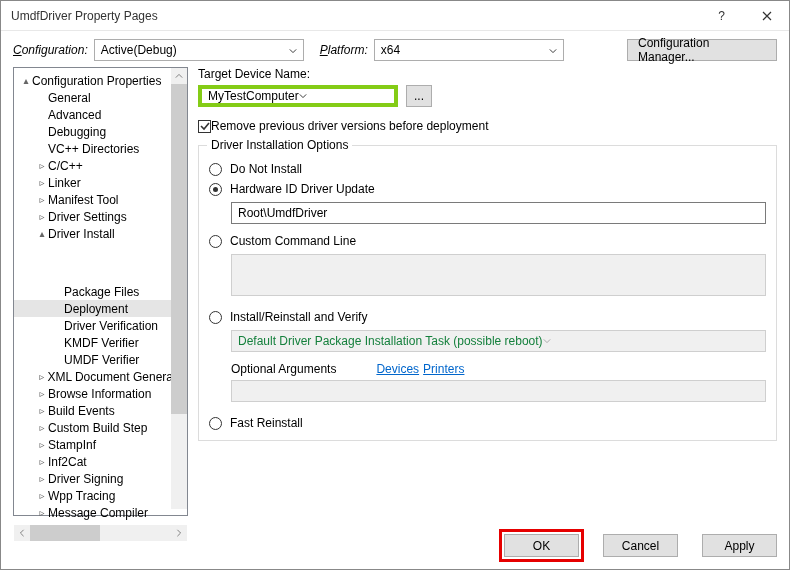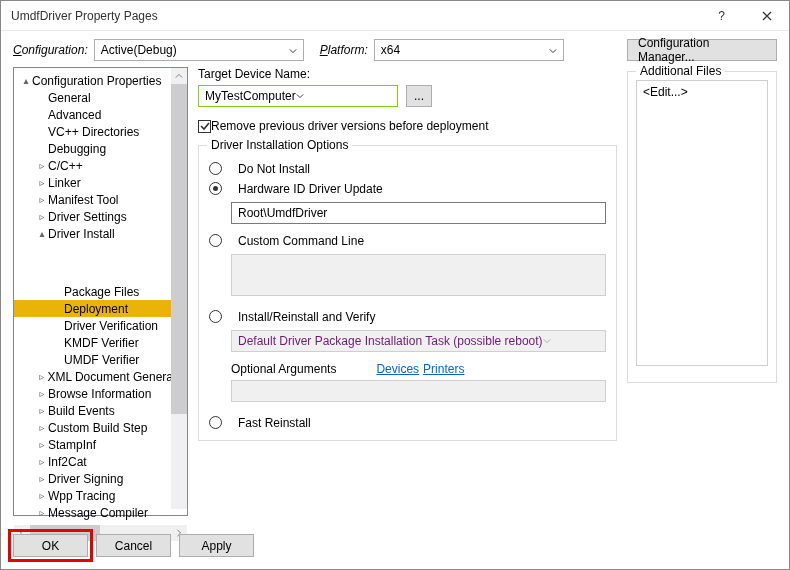--- a/index.html
+++ b/index.html
@@ -13,52 +13,52 @@
 .toprow label { color: #000; font-style: italic; }
 .toprow label u { text-decoration: underline; }
 .select { border: 1px solid #adadad; background: #fff; height: 22px; display: flex; align-items: center; padding: 0 6px; position: relative; }
 .select .arrow { position: absolute; right: 6px; top: 4px; }
 .btn { border: 1px solid #adadad; background: #e1e1e1; height: 22px; padding: 0 10px; display: flex; align-items: center; justify-content: center; }
 .body { flex: 1; display: flex; padding: 0 12px 10px 12px; gap: 10px; min-height: 0; }
 .tree-wrap { width: 175px; border: 1px solid #828790; background: #fff; display: flex; flex-direction: column; }
 .tree { flex: 1; overflow: hidden; padding: 4px 0; }
 .tree-item { display: flex; align-items: center; height: 17px; padding-left: 6px; color: #000; white-space: nowrap; }
 .tree-item .glyph { width: 12px; text-align: center; font-size: 10px; color: #666; display: inline-block; }
-.tree-item.selected { background: #eab308; }
+.tree-item.selected { background: #e5e5e5; }
 .tree-item .lbl { padding-left: 0px; }
 .scrollbar-v { width: 16px; background: #f0f0f0; position: absolute; right: 0; top: 0; bottom: 16px; }
 .scrollbar-h { height: 16px; background: #f0f0f0; display: flex; align-items: center; }
 .scrollbar-h .sbtn { width: 16px; height: 16px; display: flex; align-items: center; justify-content: center; background: #f0f0f0; }
 .scrollbar-h .thumb { width: 70px; height: 16px; background: #cdcdcd; }
 .scrollbar-v .sbtn { width: 16px; height: 16px; display: flex; align-items: center; justify-content: center; }
 .scrollbar-v .thumb { width: 16px; height: 330px; background: #cdcdcd; }
 .treebox { position: relative; flex: 1; display: flex; }
 .treebox .tree { flex: 1; }
 .content { flex: 1; display: flex; gap: 10px; }
 .leftcol { flex: 1; display: flex; flex-direction: column; }
 .rightcol { width: 150px; }
 .field-row { display: flex; align-items: center; gap: 8px; margin-bottom: 6px; }
-.combo { border: 1px solid #84cc16; background: #fff; height: 22px; width: 200px; display: flex; align-items: center; padding: 0 6px; position: relative; }
+.combo { border: 4px solid #84cc16; background: #fff; height: 22px; width: 200px; display: flex; align-items: center; padding: 0 6px; position: relative; }
 .minib { width: 26px; height: 22px; border: 1px solid #adadad; background: #e1e1e1; display: flex; align-items: center; justify-content: center; }
 .chk { display: flex; align-items: center; margin: 6px 0 8px 0; }
 .chkbox { width: 13px; height: 13px; border: 1px solid #333; display: flex; align-items: center; justify-content: center; background: #fff; }
 .chkbox svg { width: 10px; height: 10px; }
 .groupbox { border: 1px solid #dcdcdc; padding: 10px 10px 10px 10px; position: relative; margin-top: 4px; }
 .groupbox .legend { position: absolute; top: -8px; left: 8px; background: #fff; padding: 0 4px; color: #000; }
-.radio-row { display: flex; align-items: flex-start; gap: 16px; margin: 6px 0; }
+.radio-row { display: flex; align-items: flex-end; gap: 8px; margin: 6px 0; }
 .radio { width: 13px; height: 13px; border: 1px solid #333; border-radius: 50%; display: flex; align-items: center; justify-content: center; background: #fff; flex-shrink: 0; }
 .radio .dot { width: 5px; height: 5px; border-radius: 50%; background: #333; }
 .textbox { border: 1px solid #7a7a7a; height: 22px; padding: 0 6px; display: flex; align-items: center; background: #fff; }
 .textarea { border: 1px solid #cfcfcf; background: #f0f0f0; height: 42px; }
-.disabled-combo { border: 1px solid #cfcfcf; background: #f0f0f0; height: 22px; display: flex; align-items: center; padding: 0 6px; position: relative; color: #701a75; }
+.disabled-combo { border: 1px solid #cfcfcf; background: #f0f0f0; height: 22px; display: flex; align-items: center; padding: 0 6px; position: relative; color: #15803d; }
 .lnk { color: #0066cc; text-decoration: underline; margin-left: 14px; }
 .addl { border: 1px solid #dcdcdc; height: 312px; position: relative; margin-top: 4px; }
 .addl .legend { position: absolute; top: -8px; left: 8px; background: #fff; padding: 0 4px; }
 .addl .inner { margin: 8px; border: 1px solid #cfcfcf; height: 286px; background: #fff; padding: 4px 6px; color: #000; }
-.footer { display: flex; gap: 8px; padding: 8px 12px 12px 12px; }
+.footer { display: flex; justify-content: flex-end; gap: 24px; padding: 8px 12px 12px 12px; }
 .fbtn { width: 75px; height: 23px; border: 1px solid #adadad; background: #e1e1e1; display: flex; align-items: center; justify-content: center; }
 .ok-highlight { outline: 3px solid #e60000; outline-offset: 2px; }
 .chev { width: 8px; height: 8px; }
 </style>
 </head>
 <body>
 
 <div class="window">
   <div class="titlebar">
     <span class="title">UmdfDriver Property Pages</span>
@@ -104,25 +104,25 @@
             <div class="tree-item" style="padding-left: 22px;">
               <span class="glyph"></span>
               <span class="lbl">General</span>
             </div>
             <div class="tree-item" style="padding-left: 22px;">
               <span class="glyph"></span>
               <span class="lbl">Advanced</span>
             </div>
             <div class="tree-item" style="padding-left: 22px;">
               <span class="glyph"></span>
+              <span class="lbl">Debugging</span>
+            </div>
+            <div class="tree-item" style="padding-left: 22px;">
+              <span class="glyph"></span>
               <span class="lbl">VC++ Directories</span>
-            </div>
-            <div class="tree-item" style="padding-left: 22px;">
-              <span class="glyph"></span>
-              <span class="lbl">Debugging</span>
             </div>
             <div class="tree-item" style="padding-left: 22px;">
               <span class="glyph">▹</span>
               <span class="lbl">C/C++</span>
             </div>
             <div class="tree-item" style="padding-left: 22px;">
               <span class="glyph">▹</span>
               <span class="lbl">Linker</span>
             </div>
             <div class="tree-item" style="padding-left: 22px;">
@@ -281,28 +281,20 @@
           </div>
           <div class="disabled-combo" style="margin-left:22px"></div>
 
           <div class="radio-row" style="margin-top:14px; margin-bottom:0">
             <div class="radio"></div>
             <span>Fast Reinstall</span>
           </div>
         </div>
       </div>
 
-      <div class="rightcol">
-        <div class="addl">
-          <span class="legend">Additional Files</span>
-          <div class="inner">
-            <span>&lt;Edit...&gt;</span>
-          </div>
-        </div>
-      </div>
     </div>
   </div>
 
   <div class="footer">
     <div class="fbtn ok-highlight">OK</div>
     <div class="fbtn">Cancel</div>
     <div class="fbtn">Apply</div>
   </div>
 </div>
 

